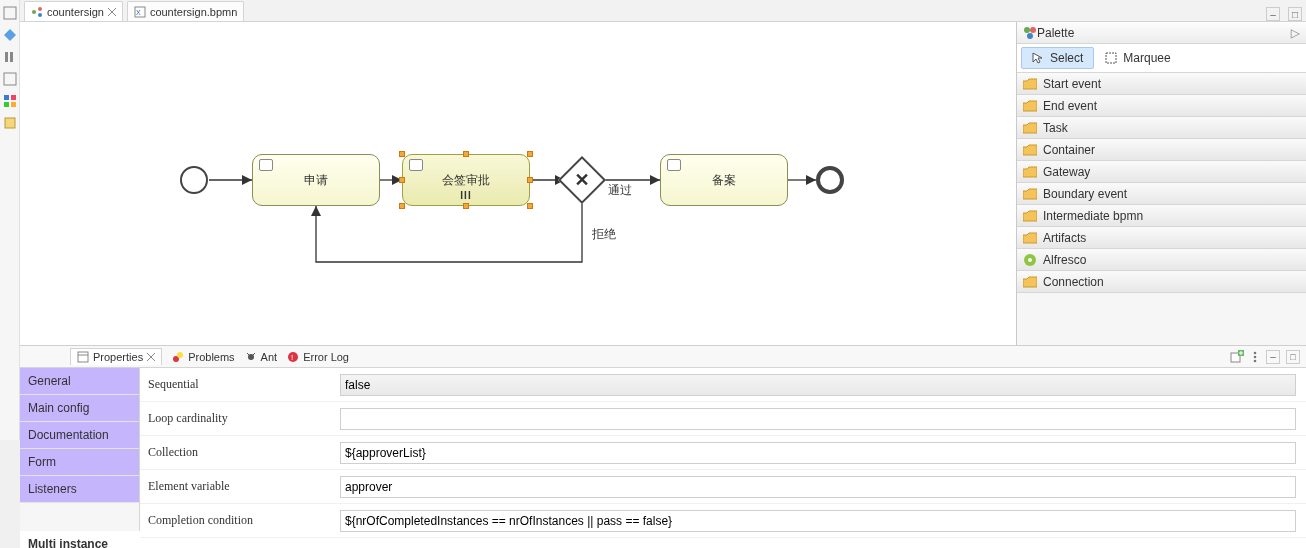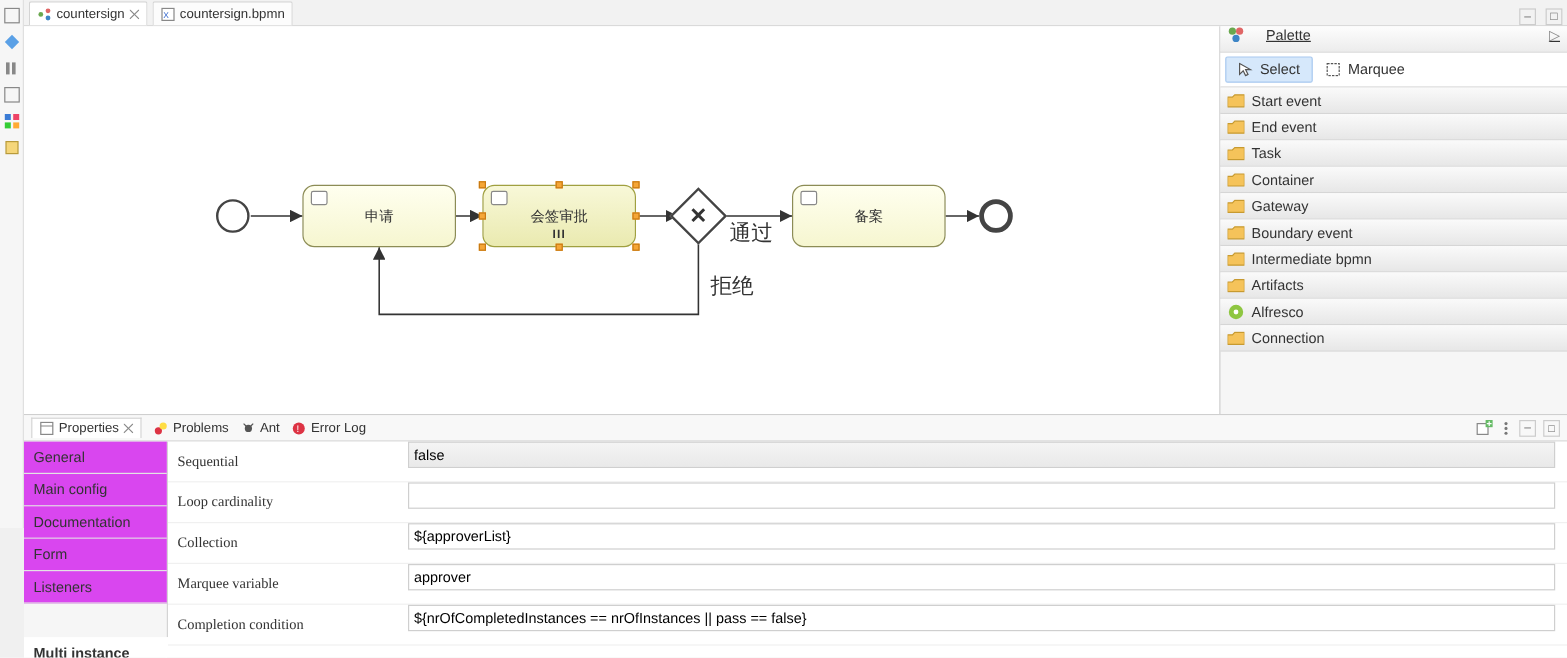--- a/index.html
+++ b/index.html
@@ -31,49 +31,49 @@
 .task { position:absolute; width:128px; height:52px; border:1px solid #8c8c55; border-radius:10px; background:linear-gradient(#ffffef,#f6f6d0); display:flex; align-items:center; justify-content:center; font-size:12px;}
 .task.selected{ border-color:#a0a040; background:linear-gradient(#f8f8d8,#eaeab0);}
 .task .usericon{position:absolute; left:6px; top:4px; width:14px; height:12px; border:1px solid #888; border-radius:2px; background:#fff;}
 .task .mi{position:absolute; left:50%; transform:translateX(-50%); bottom:4px; font-weight:bold; letter-spacing:1px; font-size:10px;}
 .gateway{position:absolute; width:34px; height:34px; transform:rotate(45deg); background:#fff; border:2px solid #444;}
 .gateway span{position:absolute; left:50%; top:50%; transform:translate(-50%,-50%) rotate(-45deg); font-size:18px; font-weight:bold;}
 
 .sel-handle{position:absolute; width:6px; height:6px; background:#f5a637; border:1px solid #c97a12;}
 
 .svglines{position:absolute; inset:0; pointer-events:none;}
-.lbl{position:absolute; font-size:18px;}
+.lbl{position:absolute; font-size:12px;}
 
 
 .palette { width:290px; border-left:1px solid #c9c9c9; display:flex; flex-direction:column; background:#f6f6f6;}
-.palette-title{ height:22px; display:flex; align-items:flex-start; gap:18px; padding:0 6px; border-bottom:1px solid #d6d6d6; background:linear-gradient(#fdfdfd,#ececec);text-decoration:underline;}
+.palette-title{ height:22px; display:flex; align-items:center; gap:0; padding:0 6px; border-bottom:1px solid #d6d6d6; background:linear-gradient(#fdfdfd,#ececec);}
 .palette-title .arrow{margin-left:auto; color:#888;}
 .p-group-h{ display:flex; flex-direction:row; padding:3px 4px; background:#fff; border-bottom:1px solid #d6d6d6;}
 .tool-row{display:flex; align-items:center; gap:6px; padding:3px 10px; border:1px solid transparent; border-radius:2px;}
 .tool-row.sel{ background:#d6e8fb; border-color:#a7c8ef;}
 .cat{ height:22px; display:flex; align-items:center; gap:6px; padding:0 6px; background:linear-gradient(#fafafa,#e7e7e7); border-bottom:1px solid #d6d6d6;}
 .folder-ic{width:14px;height:12px;}
 
 
 .bottom-area{ flex:1; display:flex; flex-direction:column;}
 .views-tabbar{ height:22px; display:flex; align-items:center; gap:10px; padding:0 6px; border-bottom:1px solid #d4d4d4; background:#f8f8f8;}
 .vtab{display:flex; align-items:center; gap:4px; font-size:11px;}
-.vtab.active{ background:#fff; border:1px solid #d4d4d4; border-bottom:none; padding:2px 6px;}
+.vtab.active{ background:#fff; border:1px solid #d4d4d4; border-bottom:none; padding:2px 6px;margin-left:44px;}
 .vtab .close{width:8px;height:8px;}
 .views-right{margin-left:auto; display:flex; gap:6px; align-items:center;}
 .views-right .mini{width:14px;height:14px;border:1px solid #ccc;}
 
 .props-body{ flex:1; display:flex;}
 .side-tabs{ width:120px; border-right:1px solid #d4d4d4; background:#f6f6f6; display:flex; flex-direction:column;}
-.stab{ padding:6px 8px; border-bottom:1px solid #e3e3e3; font-size:12px; background:#d946ef;}
+.stab{ padding:6px 8px; border-bottom:1px solid #e3e3e3; font-size:12px; background:#c4b5fd;}
 .stab.active{ background:#fff; font-weight:bold; border-right:2px solid #fff; margin-right:-1px;margin-top:28px;}
 
 .form-grid{ flex:1; display:grid; grid-template-columns: 200px 1fr; grid-auto-rows: 34px; background:#fff;}
 .flabel{ display:flex; align-items:center; padding-left:8px; border-bottom:1px solid #f0f0f0;font-family:Liberation Serif, serif;}
-.finput{ display:flex; align-items:flex-start; padding-right:10px; border-bottom:1px solid #f0f0f0;}
+.finput{ display:flex; align-items:center; padding-right:10px; border-bottom:1px solid #f0f0f0;}
 .finput input{ width:100%; height:22px; border:1px solid #cfcfcf; padding:0 4px; font-family:inherit; font-size:12px;}
 .finput input.shaded{ background:linear-gradient(#f4f4f4,#e9e9e9);}
 </style>
 </head>
 <body>
 
 <div class="app">
 
   <div class="left-rail">
     <div class="ic">
@@ -350,21 +350,21 @@
           <div class="flabel">Loop cardinality</div>
           <div class="finput">
               <input value="" style="">
             </div>
 
           <div class="flabel">Collection</div>
           <div class="finput">
               <input value="${approverList}" style="">
             </div>
 
-          <div class="flabel">Marquee variable</div>
+          <div class="flabel">Element variable</div>
           <div class="finput">
               <input value="approver" style="">
             </div>
 
           <div class="flabel">Completion condition</div>
           <div class="finput">
               <input value="${nrOfCompletedInstances == nrOfInstances || pass == false}" style="">
             </div>
         </div>
       </div>

